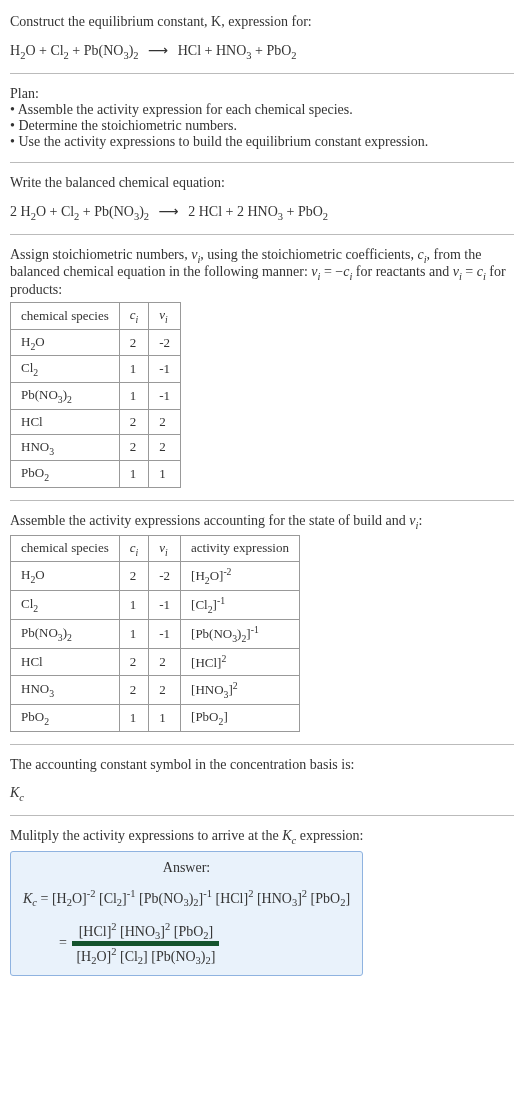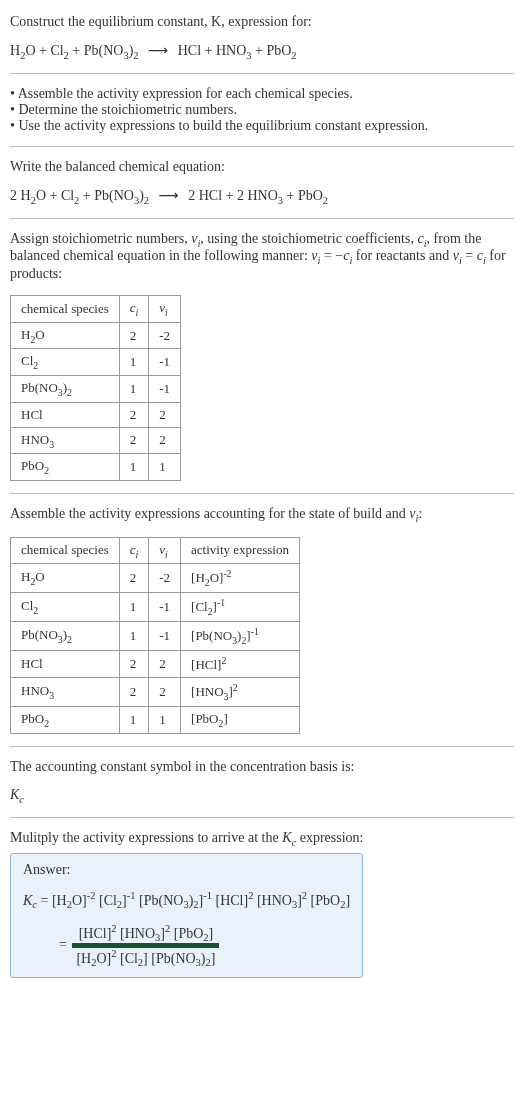--- a/index.html
+++ b/index.html
@@ -23,21 +23,21 @@
   .eqn {
     font-family: Georgia, serif;
     margin-top: 12px;
   }
   .sub { vertical-align: sub; font-size: 0.75em; }
   .sup { vertical-align: super; font-size: 0.75em; }
   .ital { font-style: italic; }
   .arrow { padding: 0 6px; }
   table.data {
     border-collapse: collapse;
-    margin-top: 13px;
+    margin-top: 4px;
   }
   table.data th, table.data td {
     border: 1px solid #999;
     padding: 4px 10px;
     text-align: left;
     font-weight: normal;
     font-size: 13px;
     white-space: nowrap;
   }
   table.data th {
@@ -46,20 +46,21 @@
   .answerbox {
     border: 1px solid #8fb3e0;
     background: #e9f2fb;
     border-radius: 3px;
     padding: 8px 12px;
     margin-top: 6px;
     display: inline-block;
   }
   .answerbox .label {
     color: #333;
+    text-align: center;
   }
   .frac {
     display: inline-block;
     text-align: center;
     vertical-align: middle;
     margin: 0 2px;
   }
   .frac .num {
     display: block;
     border-bottom: 5px solid #14532d;
@@ -84,20 +85,21 @@
   <div class="eqn">
     H<span class="sub">2</span>O + Cl<span class="sub">2</span> + Pb(NO<span class="sub">3</span>)<span class="sub">2</span>
     <span class="arrow">⟶</span>
     HCl + HNO<span class="sub">3</span> + PbO<span class="sub">2</span>
   </div>
 </div>
 
 <hr class="sep">
 
 <div class="block">
+  <div>Plan:</div>
   <div>• Assemble the activity expression for each chemical species.</div>
   <div>• Determine the stoichiometric numbers.</div>
   <div>• Use the activity expressions to build the equilibrium constant expression.</div>
 </div>
 
 <hr class="sep">
 
 <div class="block">
   <div>Write the balanced chemical equation:</div>
   <div class="eqn">

